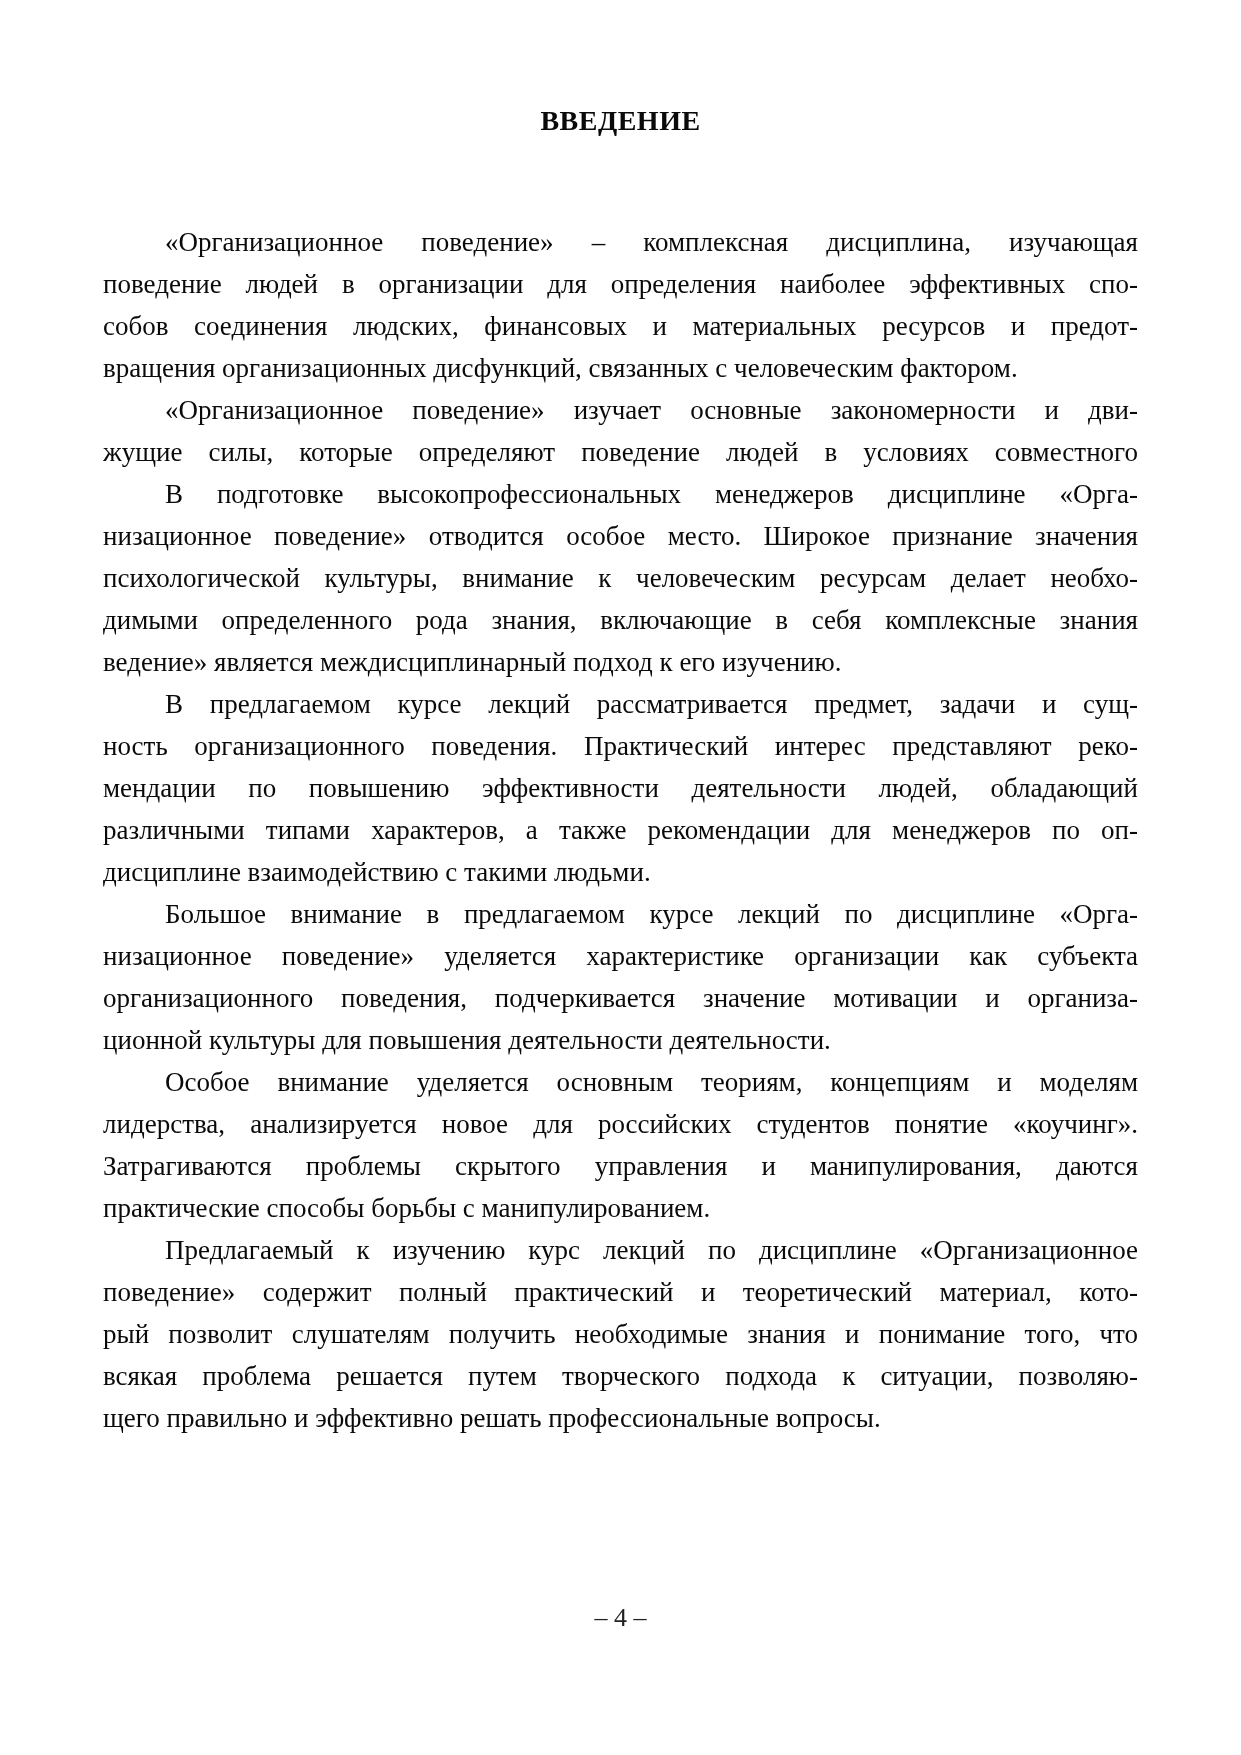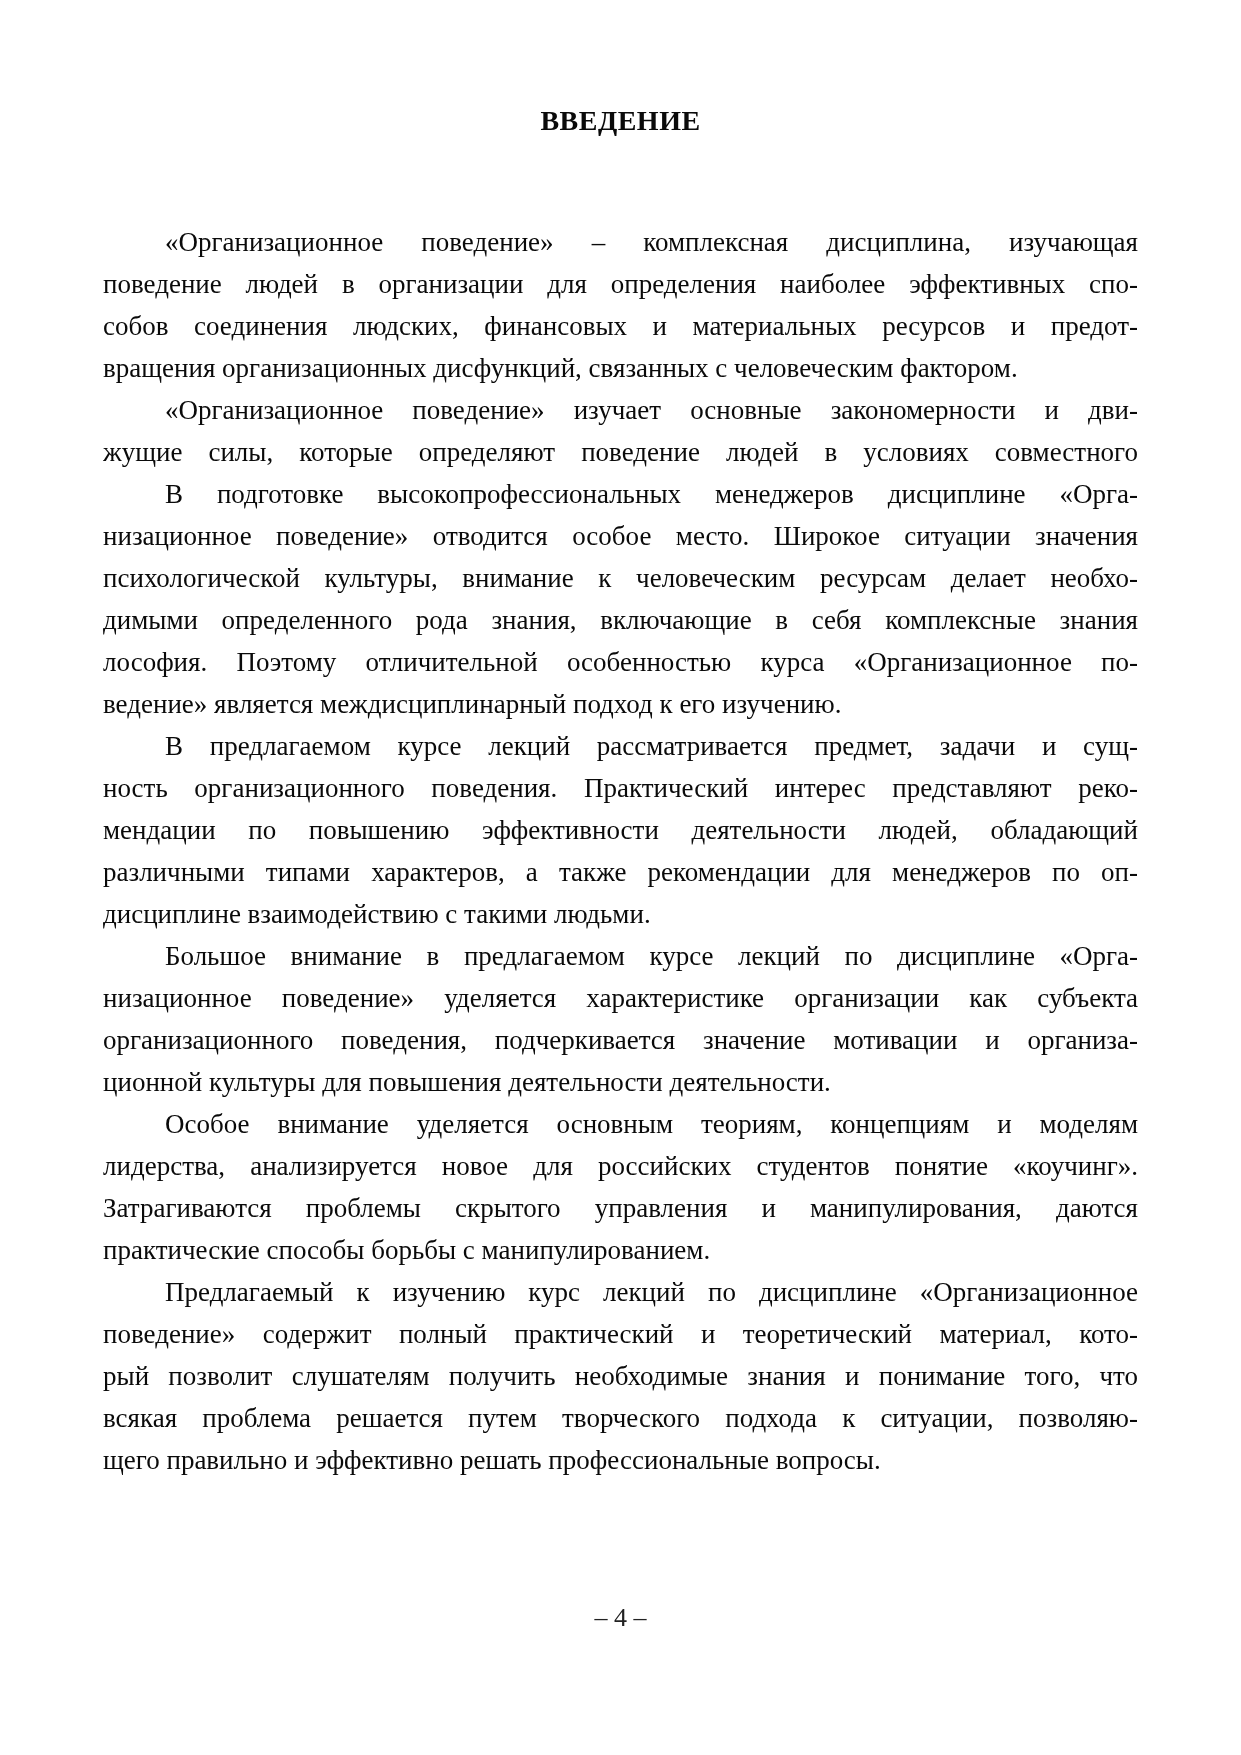--- a/index.html
+++ b/index.html
@@ -75,24 +75,23 @@
         <div class="line">поведение людей в организации для определения наиболее эффективных спо-</div>
         <div class="line">собов соединения людских, финансовых и материальных ресурсов и предот-</div>
         <div class="line last">вращения организационных дисфункций, связанных с человеческим фактором.</div>
       </div>
       <div class="paragraph">
         <div class="line first">«Организационное поведение» изучает основные закономерности и дви-</div>
         <div class="line">жущие силы, которые определяют поведение людей в условиях совместного</div>
       </div>
       <div class="paragraph">
         <div class="line first">В подготовке высокопрофессиональных менеджеров дисциплине «Орга-</div>
-        <div class="line">низационное поведение» отводится особое место. Широкое ситуации значения</div>
+        <div class="line">низационное поведение» отводится особое место. Широкое признание значения</div>
         <div class="line">психологической культуры, внимание к человеческим ресурсам делает необхо-</div>
         <div class="line">димыми определенного рода знания, включающие в себя комплексные знания</div>
-        <div class="line">лософия. Поэтому отличительной особенностью курса «Организационное по-</div>
         <div class="line last">ведение» является междисциплинарный подход к его изучению.</div>
       </div>
       <div class="paragraph">
         <div class="line first">В предлагаемом курсе лекций рассматривается предмет, задачи и сущ-</div>
         <div class="line">ность организационного поведения. Практический интерес представляют реко-</div>
         <div class="line">мендации по повышению эффективности деятельности людей, обладающий</div>
         <div class="line">различными типами характеров, а также рекомендации для менеджеров по оп-</div>
         <div class="line last">дисциплине взаимодействию с такими людьми.</div>
       </div>
       <div class="paragraph">

